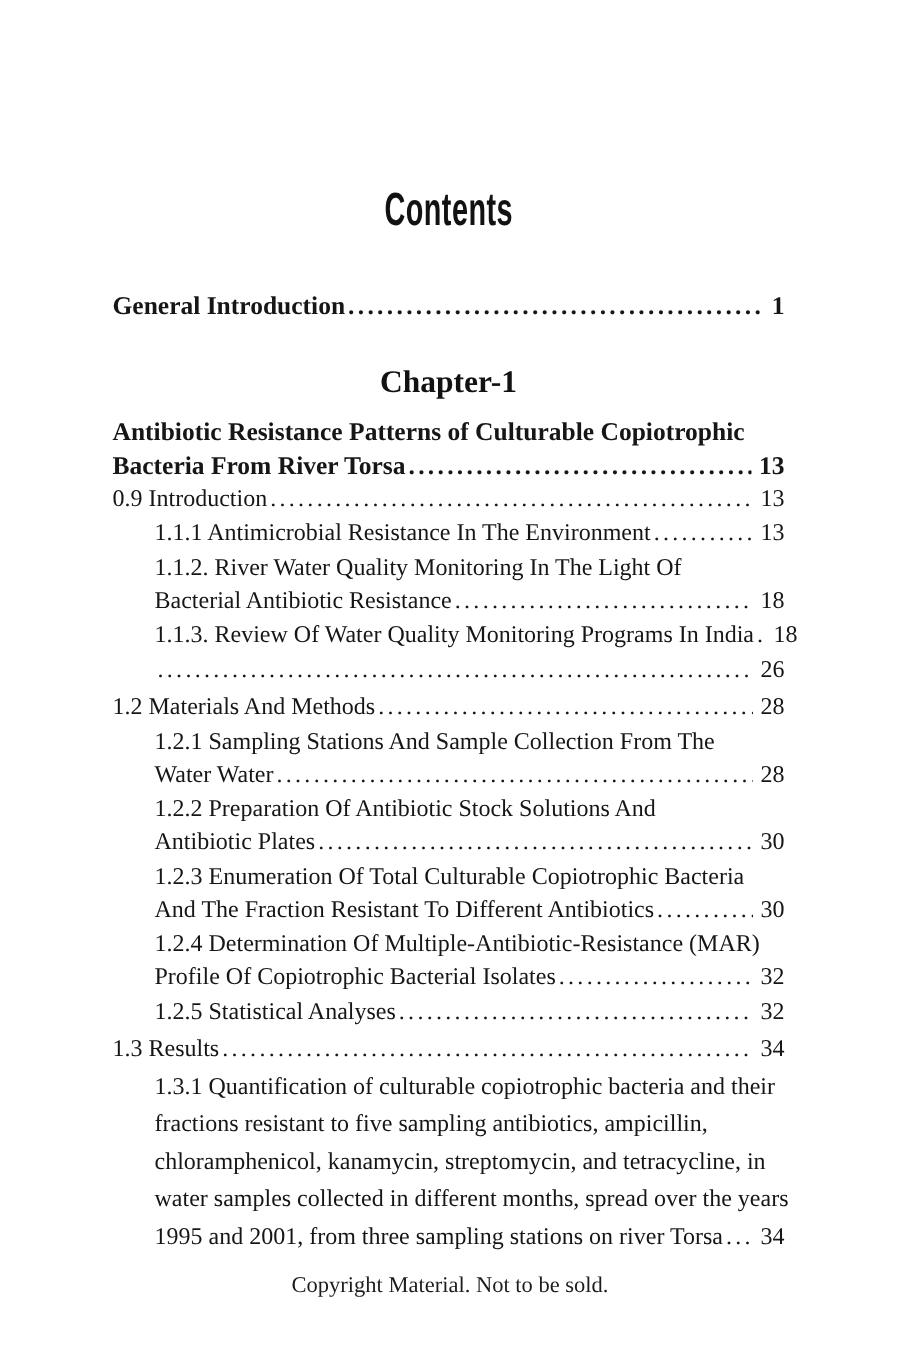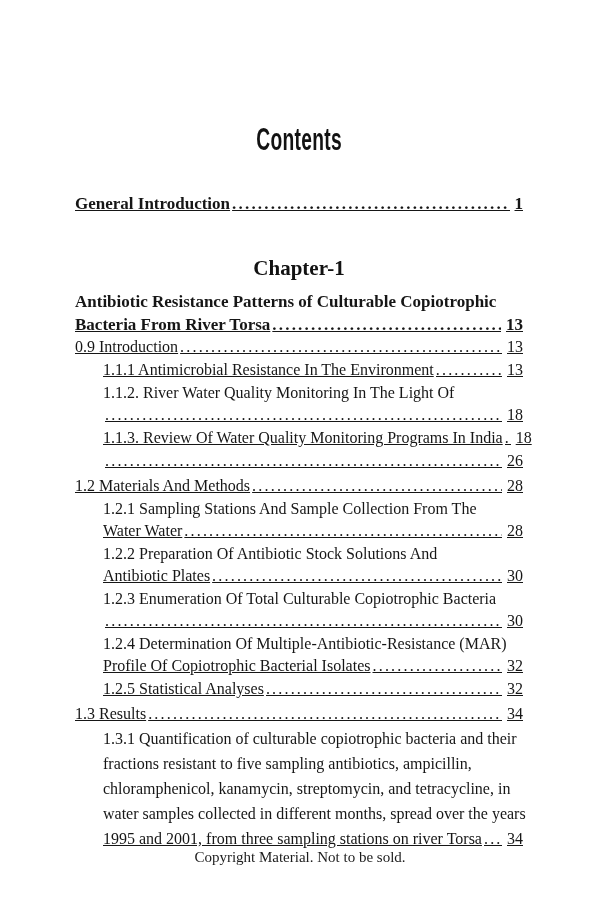--- a/index.html
+++ b/index.html
@@ -23,21 +23,21 @@
     font-family: "Liberation Sans", sans-serif;
     font-weight: bold;
     font-size: 31px;
     letter-spacing: 0.5px;
     transform: scaleX(0.62);
     transform-origin: center bottom;
     color: #121212;
   }
 
   
-  .toc-line.with-page { display: flex; align-items: baseline; text-decoration: underline; }
+  .toc-line.with-page { display: flex; align-items: baseline; }
   .toc-text { white-space: nowrap; }
   .leader {
     flex: 1 1 auto;
     overflow: hidden;
     white-space: nowrap;
     min-width: 6px;
     letter-spacing: 2.2px;
     margin-left: 2px;
   }
   .leader::after {
@@ -48,21 +48,21 @@
   
   .gi-row {
     margin-top: 33px;
     font-weight: bold;
     font-size: 17px;
     line-height: 22px;
   }
 
   
   .chapter-heading {
-    margin-top: 40px;
+    margin-top: 26px;
     text-align: center;
     font-weight: bold;
     font-size: 21px;
     line-height: 26px;
     color: #121212;
   }
   .chapter-title {
     margin-top: 9px;
     font-weight: bold;
     font-size: 17px;
@@ -127,20 +127,21 @@
         <div class="toc-entry sub">
           <div class="toc-line with-page">
             <span class="toc-text">1.1.1 Antimicrobial Resistance In The Environment</span>
             <span class="leader"></span>
             <span class="pagenum">13</span>
           </div>
         </div>
         <div class="toc-entry sub">
           <div class="toc-line"><span class="toc-text">1.1.2. River Water Quality Monitoring In The Light Of</span></div>
           <div class="toc-line with-page">
+            <span class="toc-text">Bacterial Antibiotic Resistance</span>
             <span class="leader"></span>
             <span class="pagenum">18</span>
           </div>
         </div>
         <div class="toc-entry sub">
           <div class="toc-line with-page">
             <span class="toc-text">1.1.3. Review Of Water Quality Monitoring Programs In India</span>
             <span class="leader"></span>
             <span class="pagenum">18</span>
           </div>
@@ -170,20 +171,21 @@
           <div class="toc-line"><span class="toc-text">1.2.2 Preparation Of Antibiotic Stock Solutions And</span></div>
           <div class="toc-line with-page">
             <span class="toc-text">Antibiotic Plates</span>
             <span class="leader"></span>
             <span class="pagenum">30</span>
           </div>
         </div>
         <div class="toc-entry sub">
           <div class="toc-line"><span class="toc-text">1.2.3 Enumeration Of Total Culturable Copiotrophic Bacteria</span></div>
           <div class="toc-line with-page">
+            <span class="toc-text">And The Fraction Resistant To Different Antibiotics</span>
             <span class="leader"></span>
             <span class="pagenum">30</span>
           </div>
         </div>
         <div class="toc-entry sub">
           <div class="toc-line"><span class="toc-text">1.2.4 Determination Of Multiple-Antibiotic-Resistance (MAR)</span></div>
           <div class="toc-line with-page">
             <span class="toc-text">Profile Of Copiotrophic Bacterial Isolates</span>
             <span class="leader"></span>
             <span class="pagenum">32</span>

